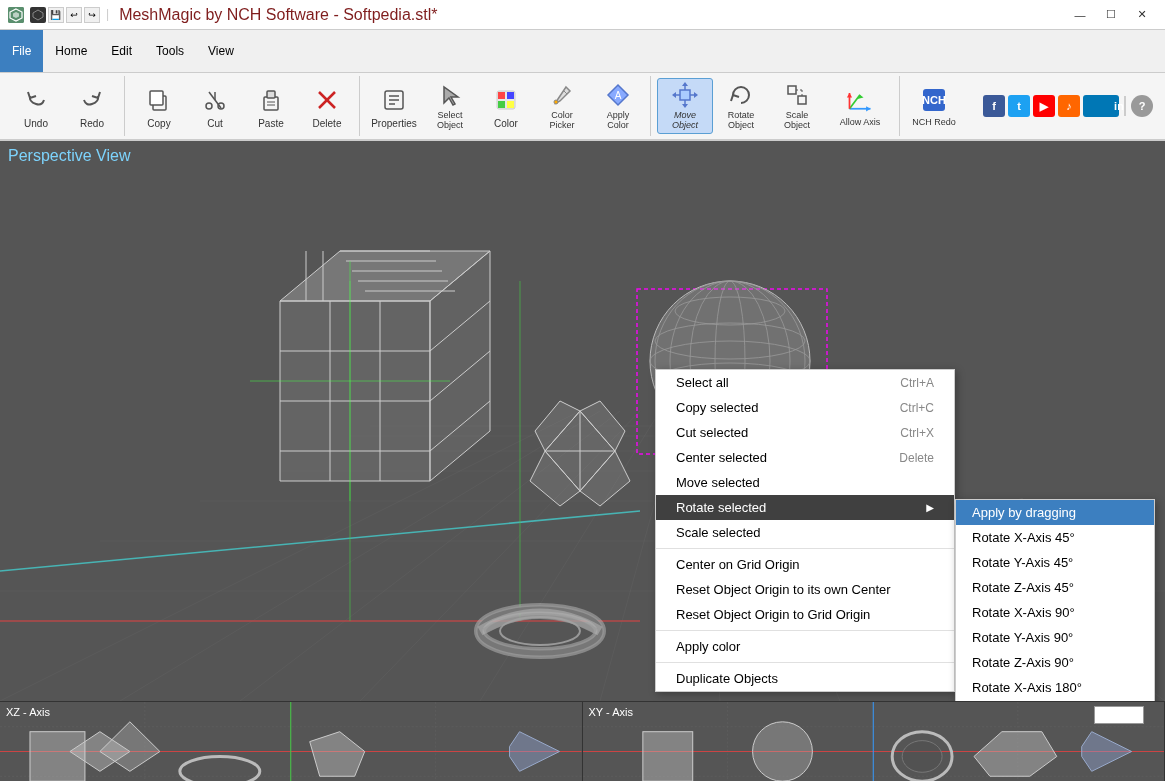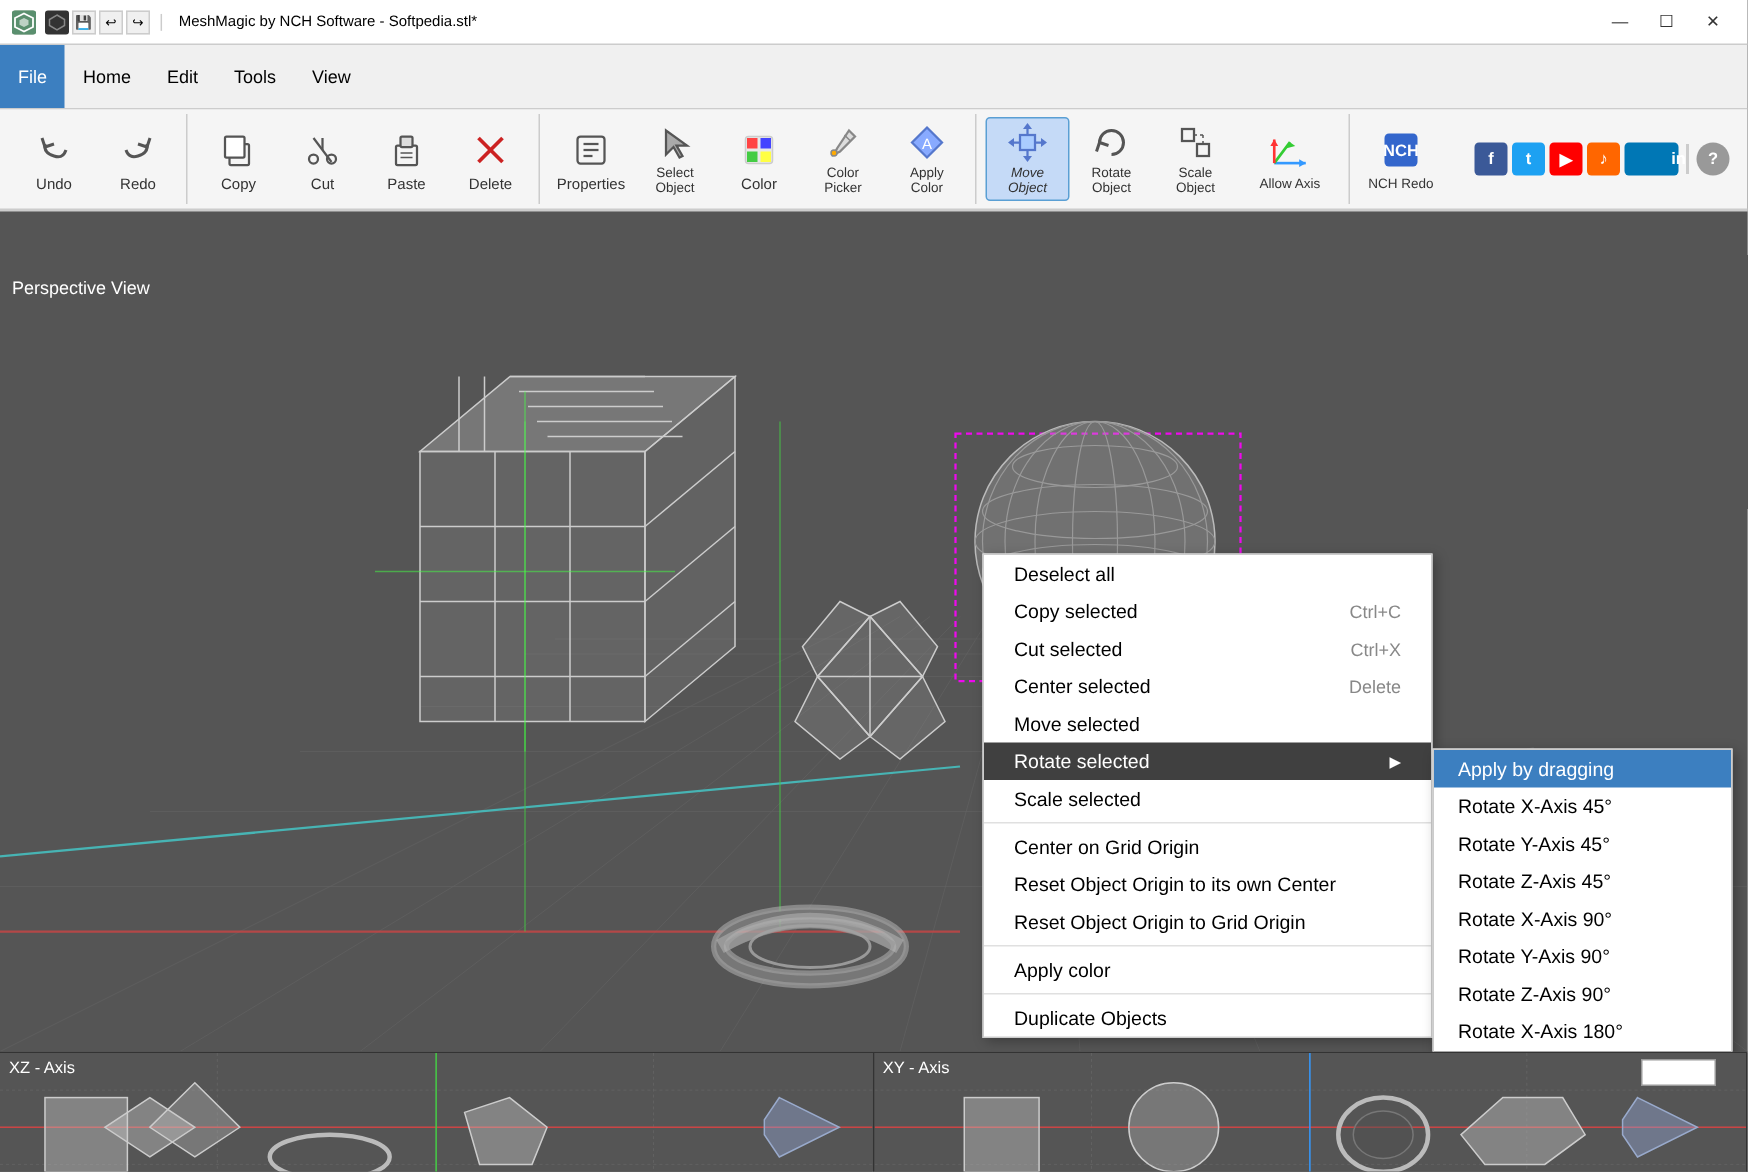--- a/index.html
+++ b/index.html
@@ -10,21 +10,21 @@
       height: 30px;
       background: #fff;
       display: flex;
       align-items: center;
       justify-content: space-between;
       border-bottom: 1px solid #ccc;
       padding: 0 8px;
     }
     #titlebar-left { display: flex; align-items: center; gap: 6px; }
     #titlebar-icon { width: 16px; height: 16px; background: #4a7c59; border-radius: 2px; }
-    #titlebar-title { font-size: 10px; color: #000000; }
+    #titlebar-title { font-size: 16px; color: #7f1d1d; }
     #titlebar-controls { display: flex; gap: 1px; }
     .title-btn { width: 30px; height: 30px; display: flex; align-items: center; justify-content: center; cursor: pointer; font-size: 11px; color: #333; background: transparent; border: none; }
 
     
     #menubar {
       height: 43px;
       background: #f0f0f0;
       display: flex;
       align-items: center;
       border-bottom: 1px solid #ccc;
@@ -84,24 +84,23 @@
       position: relative;
       width: 1165px;
       height: 560px;
       background: #555;
       overflow: hidden;
     }
     #viewport-label {
       position: absolute;
       top: 6px;
       left: 8px;
-      color: #ffffff;
-      font-size: 12px;
+      color: #7dd3fc;
+      font-size: 16px;
       z-index: 2;
-      margin-top: 38px;
     }
 
     
     #context-menu {
       position: absolute;
       top: 228px;
       left: 655px;
       width: 300px;
       background: #fff;
       border: 1px solid #ccc;
@@ -541,21 +540,22 @@
       </g>
 
       <text x="880" y="415" font-size="28" fill="rgba(255,255,255,0.08)" font-family="Arial" font-weight="bold" transform="rotate(-15, 880, 415)">SOFTPEDIA</text>
 
       <line x1="350" y1="120" x2="350" y2="360" stroke="#44ff44" stroke-width="1" opacity="0.5"></line>
       <line x1="250" y1="240" x2="450" y2="240" stroke="#44ff44" stroke-width="1" opacity="0.5"></line>
     </svg>
 
     <div id="context-menu">
       <div class="ctx-item">
-        <span>Deselect all</span>
+        <span>Select all</span>
+        <span class="shortcut">Ctrl+A</span>
       </div>
       <div class="ctx-item">
         <span>Copy selected</span>
         <span class="shortcut">Ctrl+C</span>
       </div>
       <div class="ctx-item">
         <span>Cut selected</span>
         <span class="shortcut">Ctrl+X</span>
       </div>
       <div class="ctx-item">

